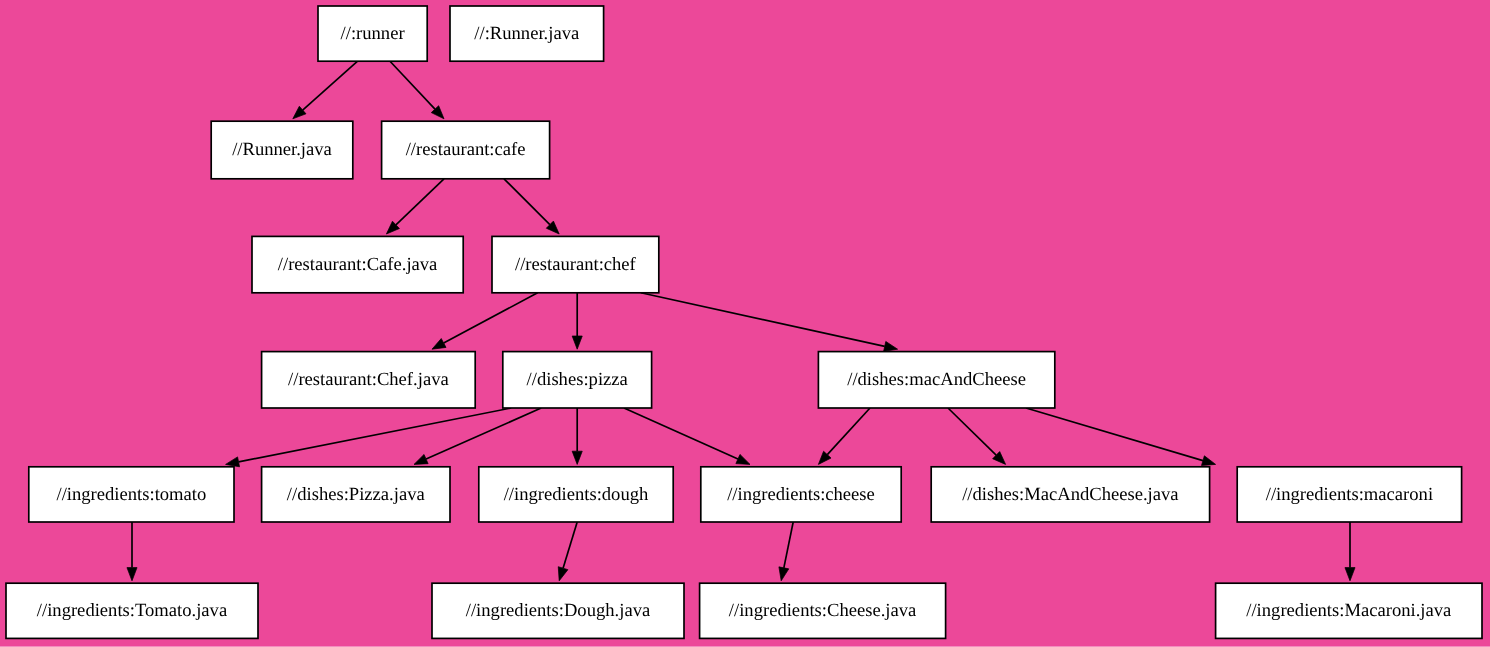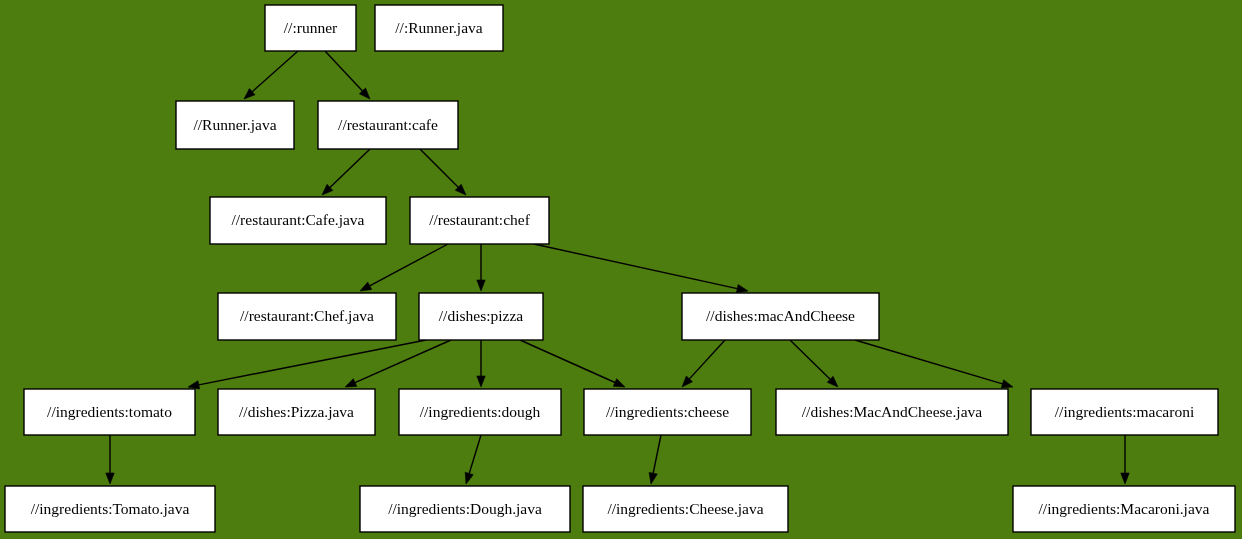--- a/index.html
+++ b/index.html
@@ -8,21 +8,21 @@
     padding: 0;
     background: #ffffff;
   }
   body {
     font-family: "Liberation Serif", "DejaVu Serif", serif;
   }
   #graph-canvas {
     position: relative;
     width: 1242px;
     height: 539px;
-    background: #4d7c0f;
+    background: #ec4899;
     overflow: hidden;
   }
   svg.graph-svg {
     display: block;
     width: 1242px;
     height: 539px;
   }
   .node-box {
     fill: #ffffff;
     stroke: #000000;

